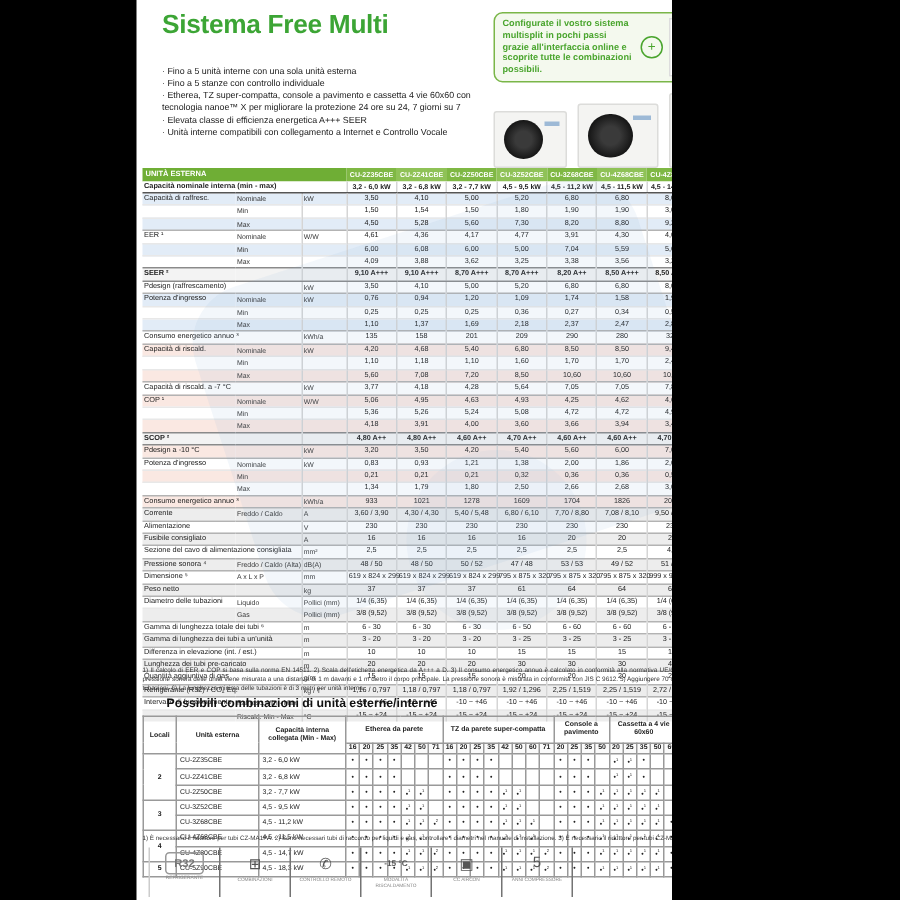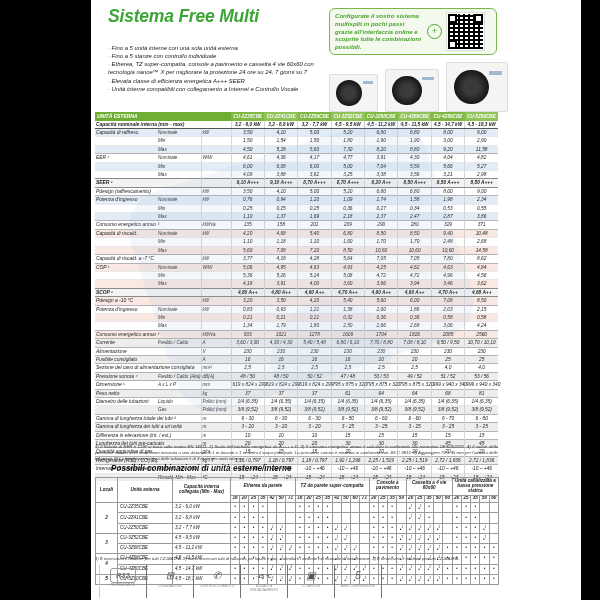--- a/index.html
+++ b/index.html
@@ -1,18 +1,18 @@
 <!DOCTYPE html>
 <html><head>
 <meta charset="utf-8">
 <style>
   html,body{margin:0;padding:0;}
   body{width:600px;height:600px;background:#000;position:relative;overflow:hidden;
        font-family:"Liberation Sans",sans-serif;-webkit-font-smoothing:antialiased;}
-  .page{position:absolute;left:91px;top:0;width:490px;height:600px;background:#fff;overflow:hidden;font-style:italic;}
+  .page{position:absolute;left:91px;top:0;width:357px;height:600px;background:#fff;overflow:hidden;}
 
   
   .title{position:absolute;left:17px;top:6px;font-size:17.5px;font-weight:bold;color:#3ca535;letter-spacing:-.2px;}
   .subhead{position:absolute;left:17px;top:33px;font-size:7.6px;font-weight:bold;color:#111;}
   .subhead .nov{color:#3ca535;margin-right:2px;}
   .bullets{position:absolute;left:17px;top:44px;width:212px;margin:0;padding:0;list-style:none;
            font-size:5.9px;line-height:1.38;color:#222;}
   .bullets li::before{content:"· ";}
 
   .promo{position:absolute;left:238px;top:8px;width:168px;height:47px;border:1px solid #7ab648;

